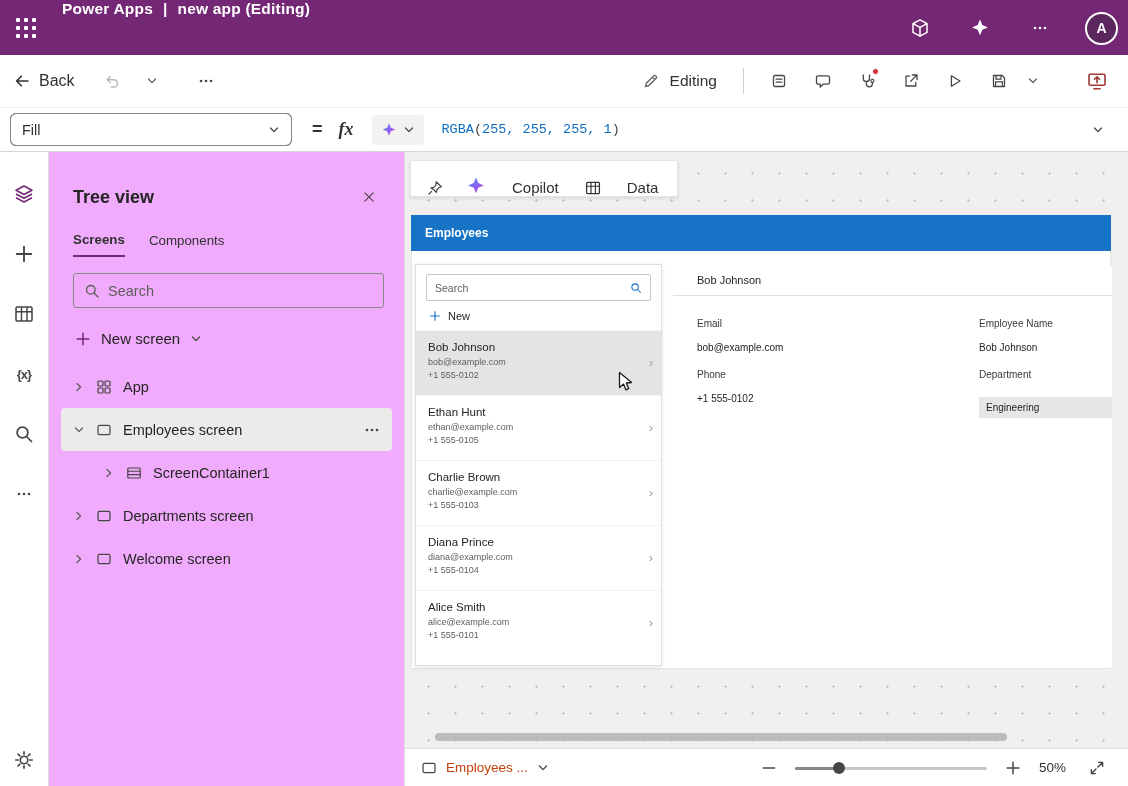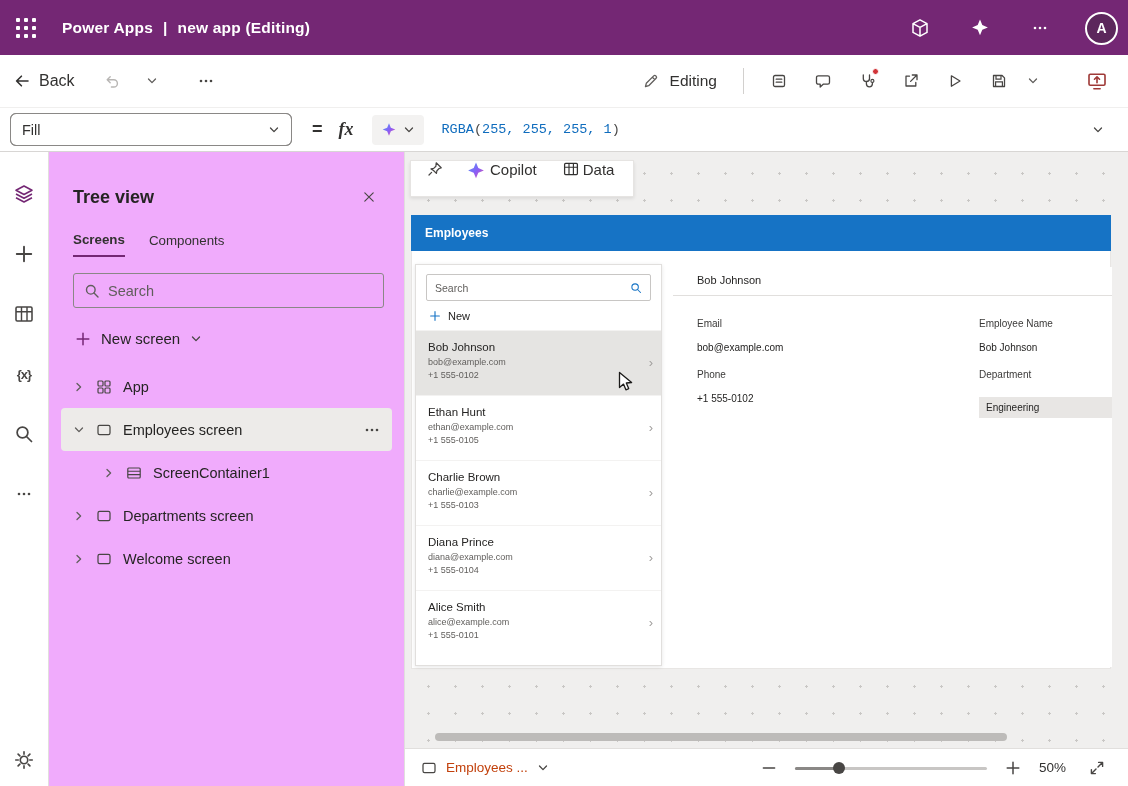--- a/index.html
+++ b/index.html
@@ -6,21 +6,21 @@
   html,body{width:1128px;height:786px;overflow:hidden}
   body{font-family:"Liberation Sans",sans-serif;color:#323130;background:#fff}
   .app{position:relative;width:1128px;height:786px;overflow:hidden}
   button{font-family:inherit;background:none;border:none;color:inherit;cursor:pointer}
   .ic{width:16px;height:16px;display:block}
   .ic14{width:14px;height:14px;display:block}
   .ic12{width:12px;height:12px;display:block}
   .ic20{width:20px;height:20px;display:block}
 
   
-  .top-bar{position:absolute;left:0;top:0;width:1128px;height:56px;background:#742774;display:flex;align-items:center;color:#fff}
+  .top-bar{position:absolute;left:0;top:0;width:1128px;height:56px;background:#742774;display:flex;color:#fff}
   .waffle{width:52px;height:55px;display:grid;place-items:center}
   .waffle-grid{display:grid;grid-template-columns:repeat(3,4px);gap:4px}
   .waffle-grid i{width:4px;height:4px;background:#fff;border-radius:1px}
   .top-title{font-size:15.5px;font-weight:700;display:flex;gap:10px;margin-left:10px;letter-spacing:.2px}
   .top-right{margin-left:auto;display:flex;align-items:center;gap:14px;padding-right:10px}
   .top-icon-btn{width:46px;height:46px;display:grid;place-items:center;color:#fff}
   .avatar{width:33px;height:33px;border-radius:50%;background:#5c275c;border:2px solid #fff;color:#fff;display:grid;place-items:center;font-size:14px;font-weight:700;margin-left:8px}
 
   
   .command-bar{position:absolute;left:0;top:55px;width:1128px;height:53px;background:#fff;display:flex;align-items:center;padding:0 14px;border-bottom:1px solid #f0efee}
@@ -71,21 +71,21 @@
   .tree-row{display:flex;align-items:center;height:43px;margin-left:-12px;margin-right:-8px;padding-left:12px;gap:11px;color:#252423;cursor:pointer}
   .tree-row .chev{color:#605e5c;width:12px}
   .tree-row .obj-ic{color:#484644}
   .tree-row.selected{background:#edebe9;border-radius:4px}
   .tree-row .more{margin-left:auto;padding-right:12px;color:#484644}
   .indent1{padding-left:42px}
 
   
   .canvas{position:absolute;left:405px;top:152px;width:723px;height:634px;background-color:#f0efee;background-image:radial-gradient(circle,#c9c7c5 1.1px,transparent 1.4px);background-size:27px 27px;background-position:10px 8px;overflow:hidden}
   .dock{position:absolute;left:5px;top:8px;height:37px;background:#fff;border:1px solid #e6e4e2;box-shadow:0 1.6px 3.6px rgba(0,0,0,.1);display:flex;align-items:center;padding:0 6px}
-  .dock-btn{display:flex;align-items:flex-start;gap:4px;font-size:15px;color:#323130;padding:0 13px;height:100%}
+  .dock-btn{display:flex;align-items:flex-end;gap:26px;font-size:15px;color:#323130;padding:0 13px;height:100%}
   .dock-pin{padding:0 10px;color:#484644}
 
   
   .papp-header{position:absolute;left:6px;top:63px;width:700px;height:36px;background:#1673c5;color:#fff;display:flex;align-items:center;padding:0 14px;font-size:12px;font-weight:700}
   .papp-body{position:absolute;left:6px;top:99px;width:700px;height:418px;background:#fff;border:1px solid #e8e6e4;border-top:none}
   .list-card{position:absolute;left:3px;top:13px;width:247px;height:402px;background:#fff;border:1px solid #e1dfdd;box-shadow:0 1px 4px rgba(0,0,0,.1)}
   .papp-search{margin:9px 10px 0;height:27px;border:1px solid #c8c6c4;border-radius:2px;display:flex;align-items:center;padding:0 8px;gap:6px}
   .papp-search input{border:none;outline:none;flex:1;min-width:0;font-size:10.5px;font-family:inherit;color:#323130;background:transparent}
   .papp-search input::placeholder{color:#605e5c}
   .papp-search .mag{color:#1673c5}

